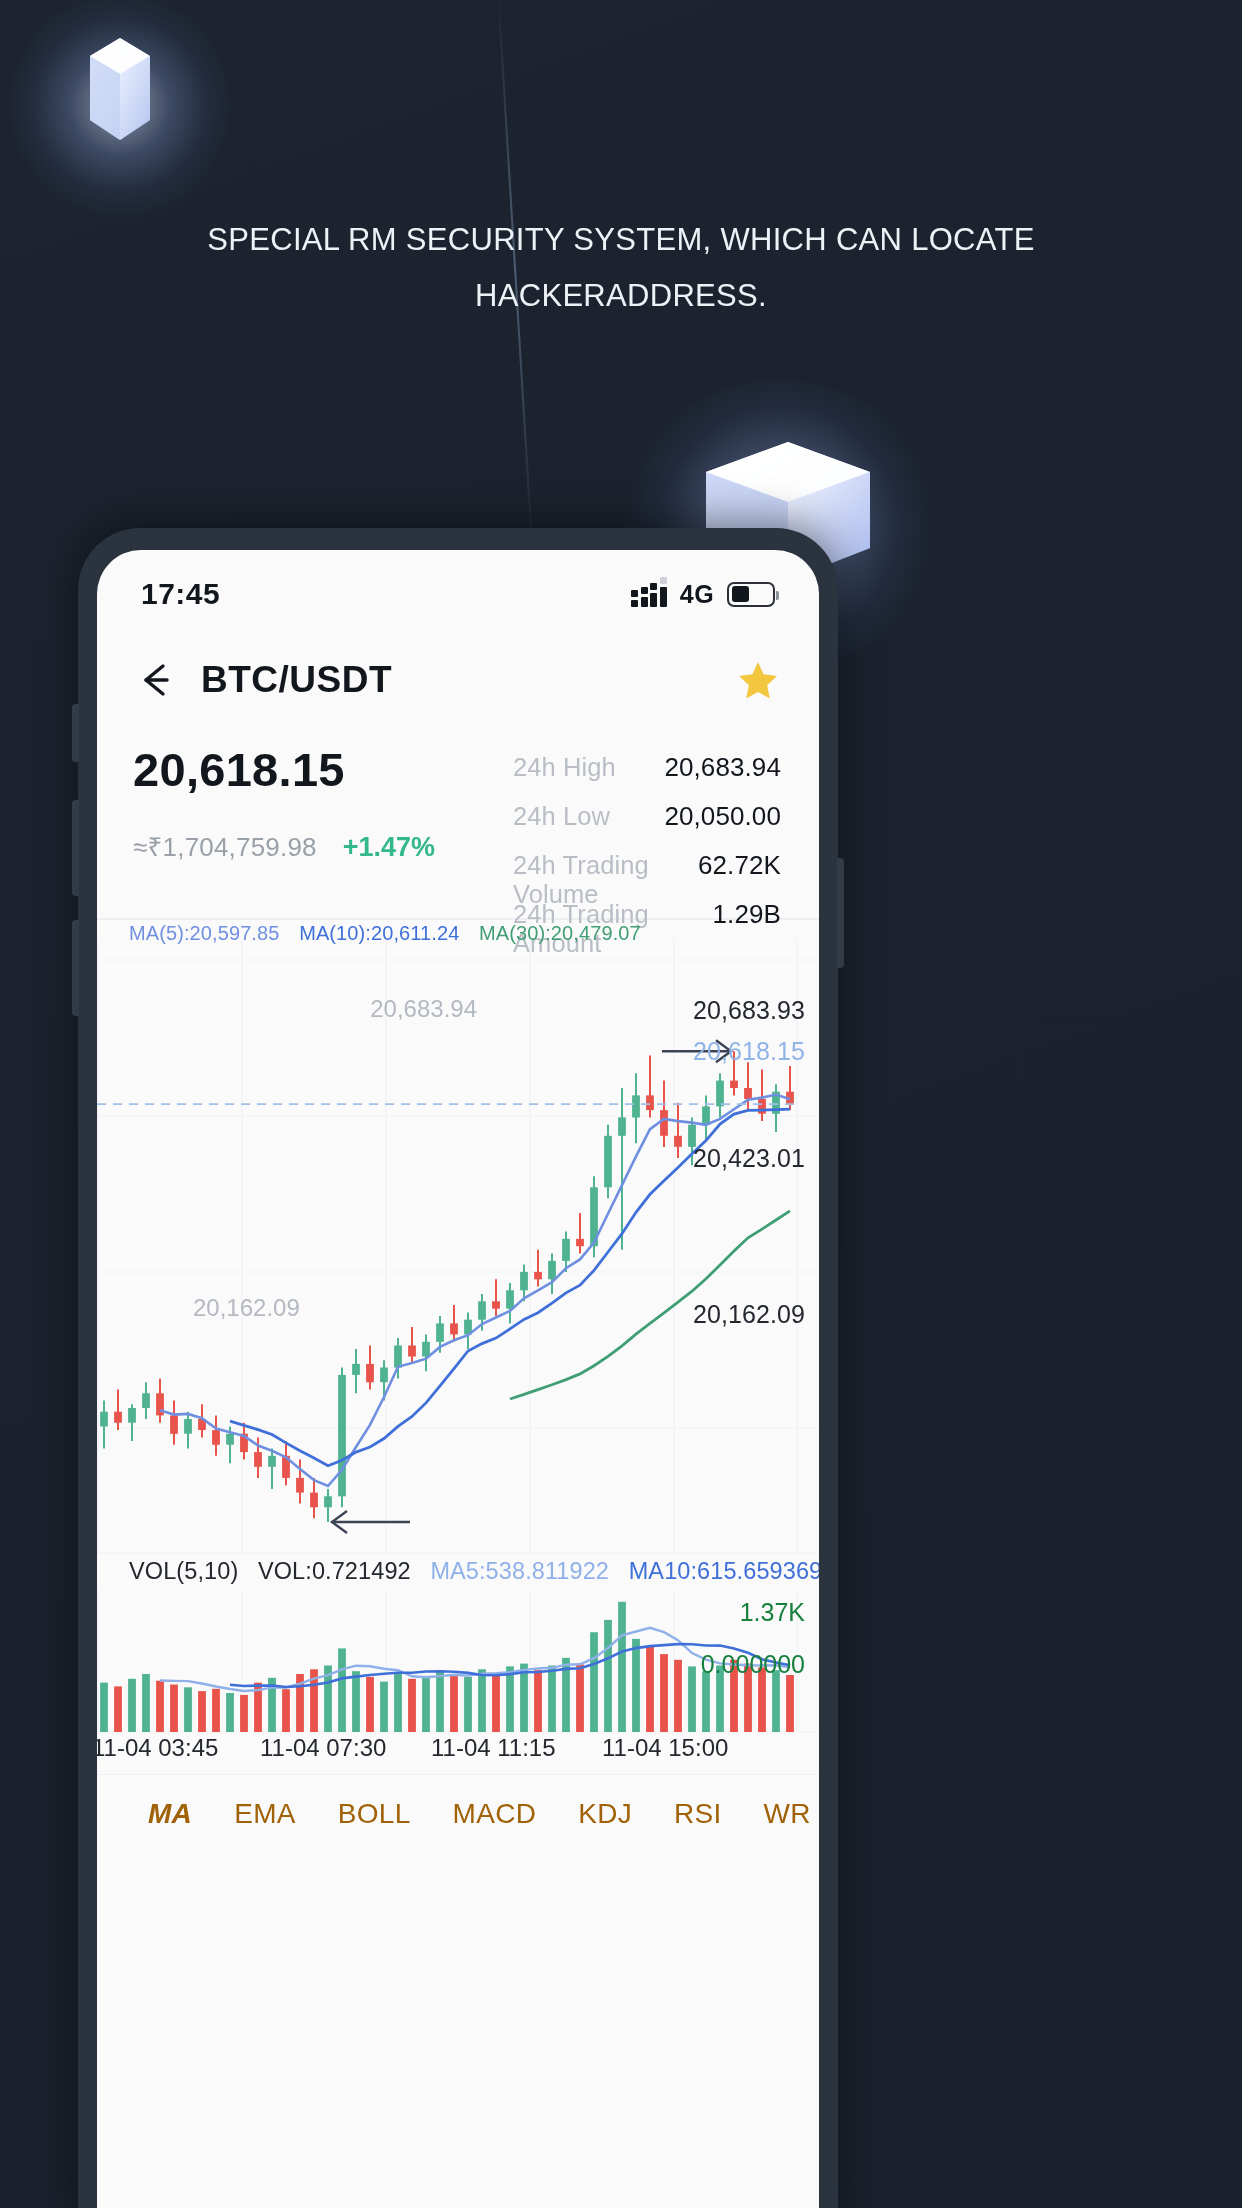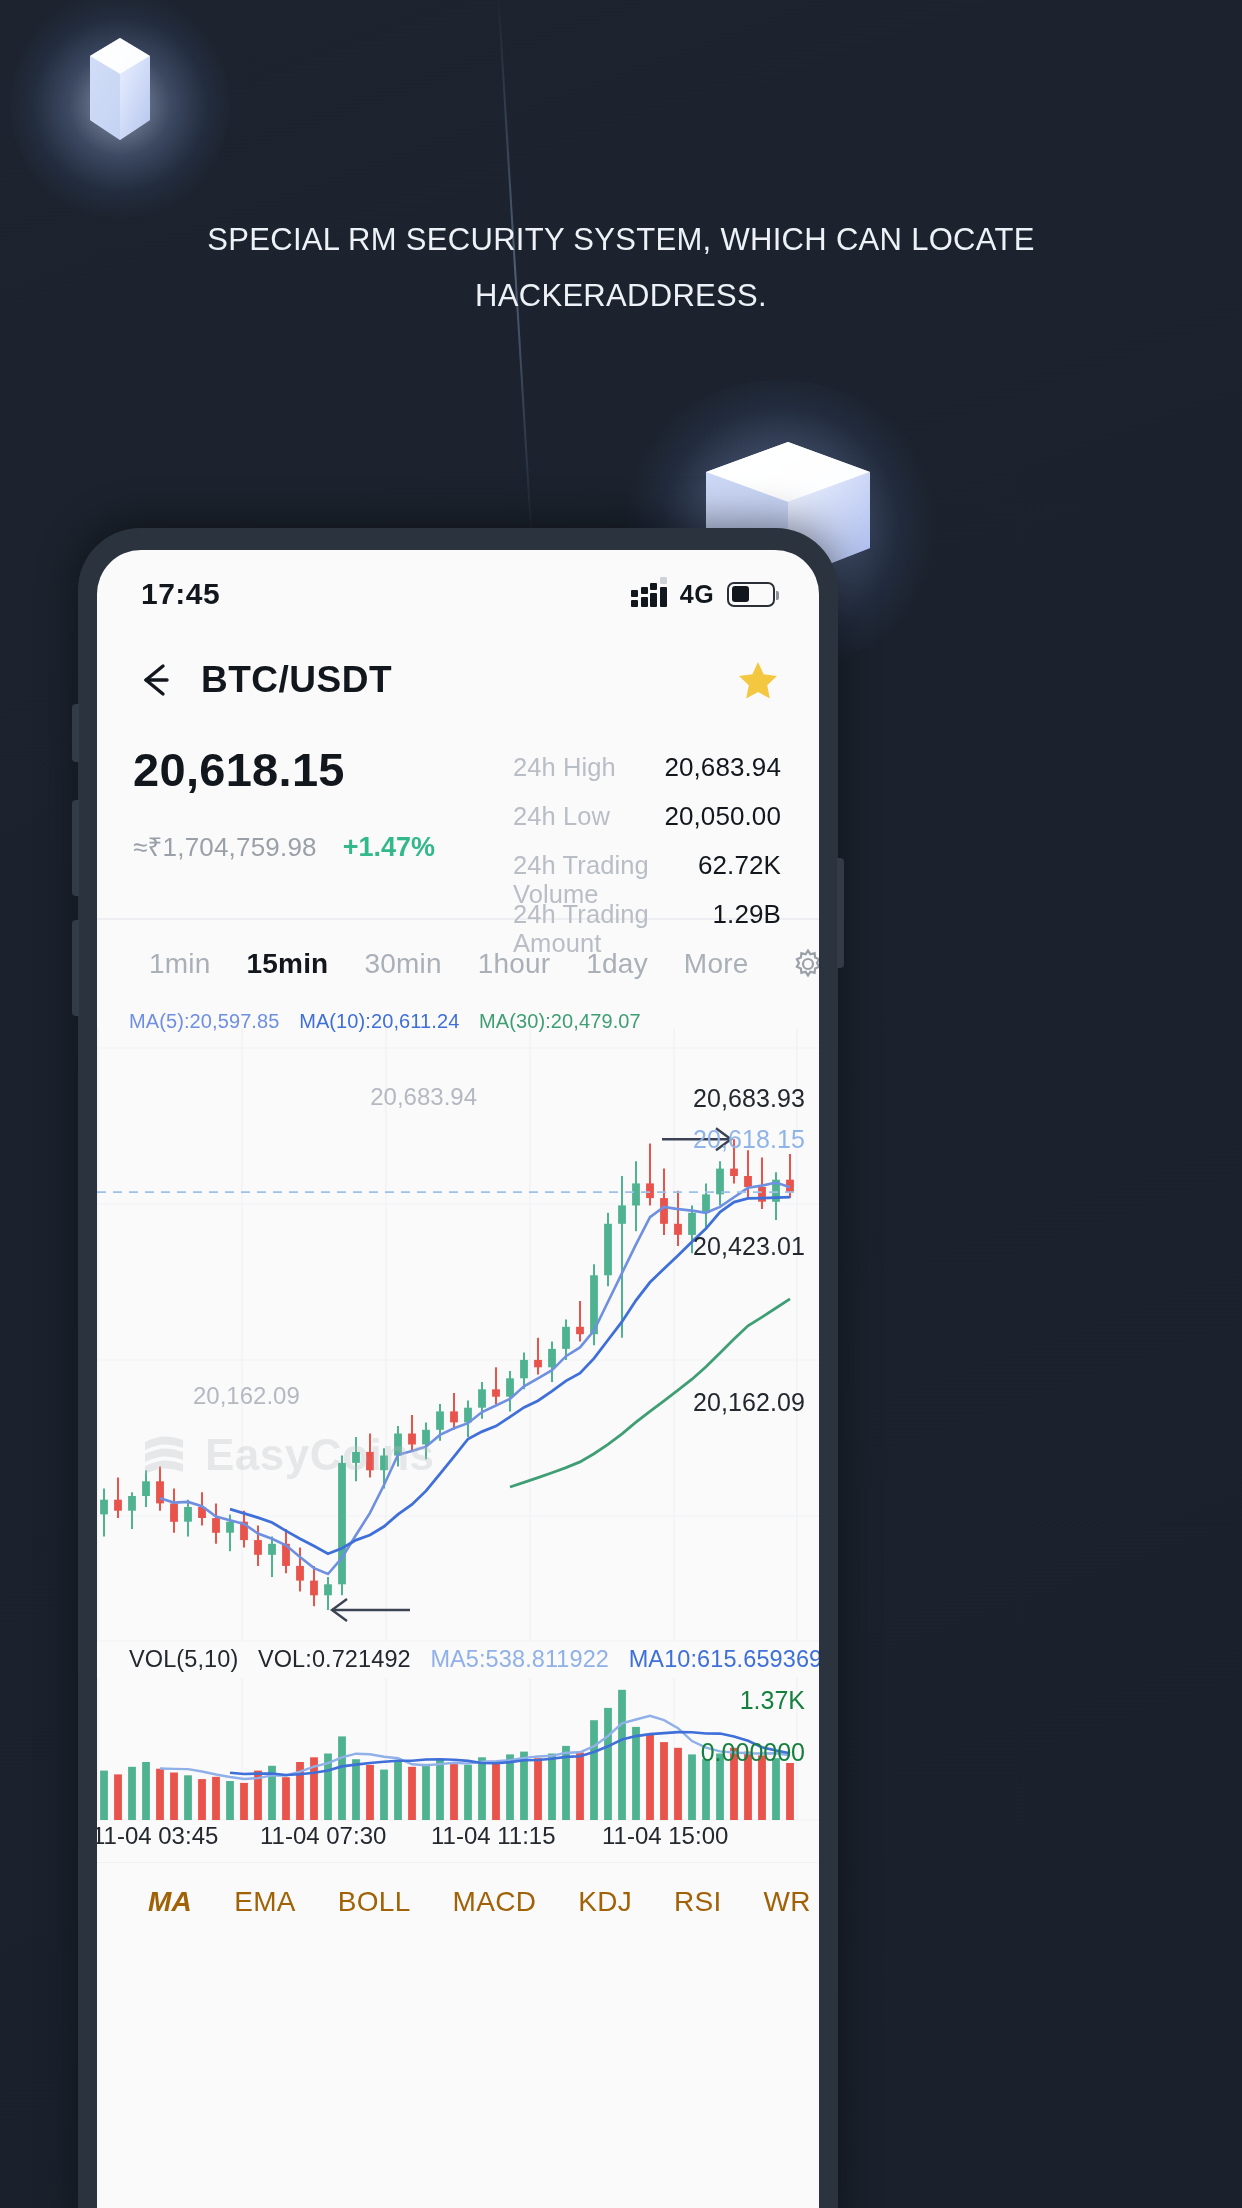--- a/index.html
+++ b/index.html
@@ -332,35 +332,20 @@
           </div>
           <div class="stat-row">
             <span class="stat-label">24h Trading Amount</span>
             <span class="stat-value">1.29B</span>
           </div>
         </div>
       </div>
 
       <div class="hr"></div>
 
-      <div id="tf-bar">
-        <span class="tf">1min</span>
-        <span class="tf active">15min</span>
-        <span class="tf">30min</span>
-        <span class="tf">1hour</span>
-        <span class="tf">1day</span>
-        <span class="tf">More</span>
-        <span class="tf clipped">Dep</span>
-        <svg id="gear-icon" viewBox="0 0 36 36">
-          <g fill="none" stroke="#9aa0a8" stroke-width="2.2">
-            <circle cx="18" cy="18" r="5"></circle>
-            <path d="M18 4.5 L20.3 8.2 L24.6 7.2 L25.1 11.5 L29.1 13.3 L27 17 L29.1 20.7 L25.1 22.5 L24.6 26.8 L20.3 25.8 L18 29.5 L15.7 25.8 L11.4 26.8 L10.9 22.5 L6.9 20.7 L9 17 L6.9 13.3 L10.9 11.5 L11.4 7.2 L15.7 8.2 Z"></path>
-          </g>
-        </svg>
-      </div>
 
       <div id="chart-area">
         <svg width="722" height="634" viewBox="0 0 722 634" style="position:absolute;left:0;top:0;">
 
           <g stroke="#f0f1f3" stroke-width="1.2">
             <line x1="0" y1="40" x2="722" y2="40"></line>
             <line x1="0" y1="196" x2="722" y2="196"></line>
             <line x1="0" y1="352" x2="722" y2="352"></line>
             <line x1="0" y1="508" x2="722" y2="508"></line>
             <line x1="0" y1="633" x2="722" y2="633"></line>
@@ -497,30 +482,20 @@
         </div>
 
         <div class="price-tag" style="top:76px">20,683.93</div>
         <div class="price-tag cur" style="top:117px">20,618.15</div>
         <div class="price-tag" style="top:224px">20,423.01</div>
         <div class="price-tag" style="top:380px">20,162.09</div>
 
         <div class="annot" style="left:380px; top:75px; transform:translateX(-100%)">20,683.94</div>
         <div class="annot" style="left:96px; top:374px">20,162.09</div>
 
-        <div id="watermark">
-          <svg width="54" height="54" viewBox="0 0 54 54">
-            <g fill="#b7bcc4">
-              <path d="M8 14 Q27 4 46 12 L46 20 Q27 12 8 22 Z"></path>
-              <path d="M8 26 Q27 16 46 24 L46 32 Q27 24 8 34 Z"></path>
-              <path d="M8 38 Q27 28 46 36 L46 44 Q27 36 8 46 Z"></path>
-            </g>
-          </svg>
-          <span class="wm-text">EasyCoins</span>
-        </div>
       </div>
 
       <div id="vol-pane">
         <svg width="722" height="180" viewBox="0 0 722 180" style="position:absolute;left:0;top:0;">
           <g stroke="#f0f1f3" stroke-width="1.2">
             <line x1="1" y1="36" x2="1" y2="178"></line>
             <line x1="145" y1="36" x2="145" y2="178"></line>
             <line x1="289" y1="36" x2="289" y2="178"></line>
             <line x1="433" y1="36" x2="433" y2="178"></line>
             <line x1="577" y1="36" x2="577" y2="178"></line>

